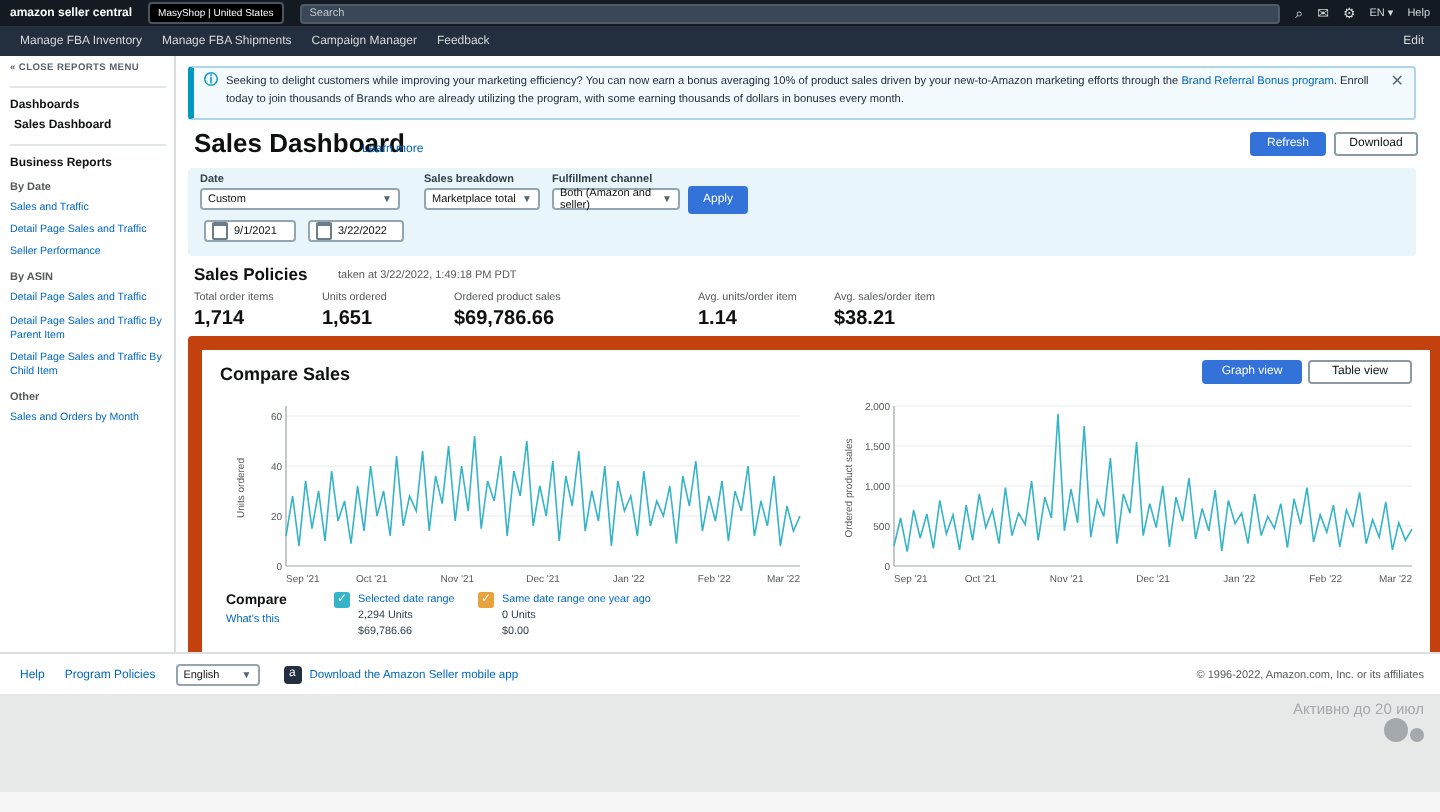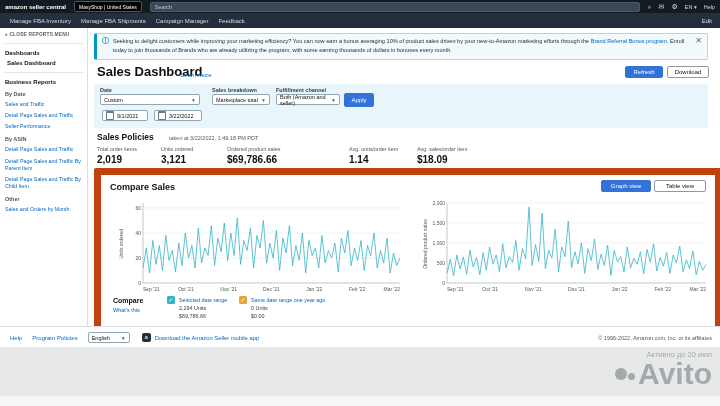--- a/index.html
+++ b/index.html
@@ -195,37 +195,37 @@
             <span class="caret">▼</span>
         </span>
         <div class="btn btn-primary apply-btn">Apply</div>
       </div>
 
       <div class="snap-title">Sales Policies</div>
       <div class="snap-taken">taken at 3/22/2022, 1:49:18 PM PDT</div>
 
       <div class="metric" style="left:8px;">
         <div class="ml">Total order items</div>
-          <div class="mv">2,019</div>
+          <div class="mv">1,714</div>
       </div>
       <div class="metric" style="left:72px;">
         <div class="ml">Units ordered</div>
-          <div class="mv">3,121</div>
+          <div class="mv">1,651</div>
       </div>
       <div class="metric" style="left:138px;">
         <div class="ml">Ordered product sales</div>
           <div class="mv">$69,786.66</div>
       </div>
       <div class="metric" style="left:260px;">
         <div class="ml">Avg. units/order item</div>
           <div class="mv">1.14</div>
       </div>
       <div class="metric" style="left:328px;">
         <div class="ml">Avg. sales/order item</div>
-          <div class="mv">$18.09</div>
+          <div class="mv">$38.21</div>
       </div>
 
       <div class="card">
         <div class="card-title">Compare Sales</div>
         <div class="btn btn-primary graph-btn">Graph view</div>
         <div class="btn btn-light table-btn">Table view</div>
 
         <div class="chartwrap" style="left:14px;width:288px;">
           <span class="ylab">Units ordered</span>
           <div class="plot"><svg width="278" height="94" viewBox="0 0 278 94">
@@ -311,17 +311,16 @@
   <div class="below"></div>
   <div class="bottom-strip"></div>
 
   <div class="watermark">
     <div class="wm-line">Активно до 20 июл</div>
     <div class="wm-brand">
       <span class="wm-dots">
         <span class="wm-dot1"></span>
           <span class="wm-dot2"></span>
       </span>
-      <span class="wm-text">Avito</span>
     </div>
   </div>
 
 </div>
 
 </body></html>

